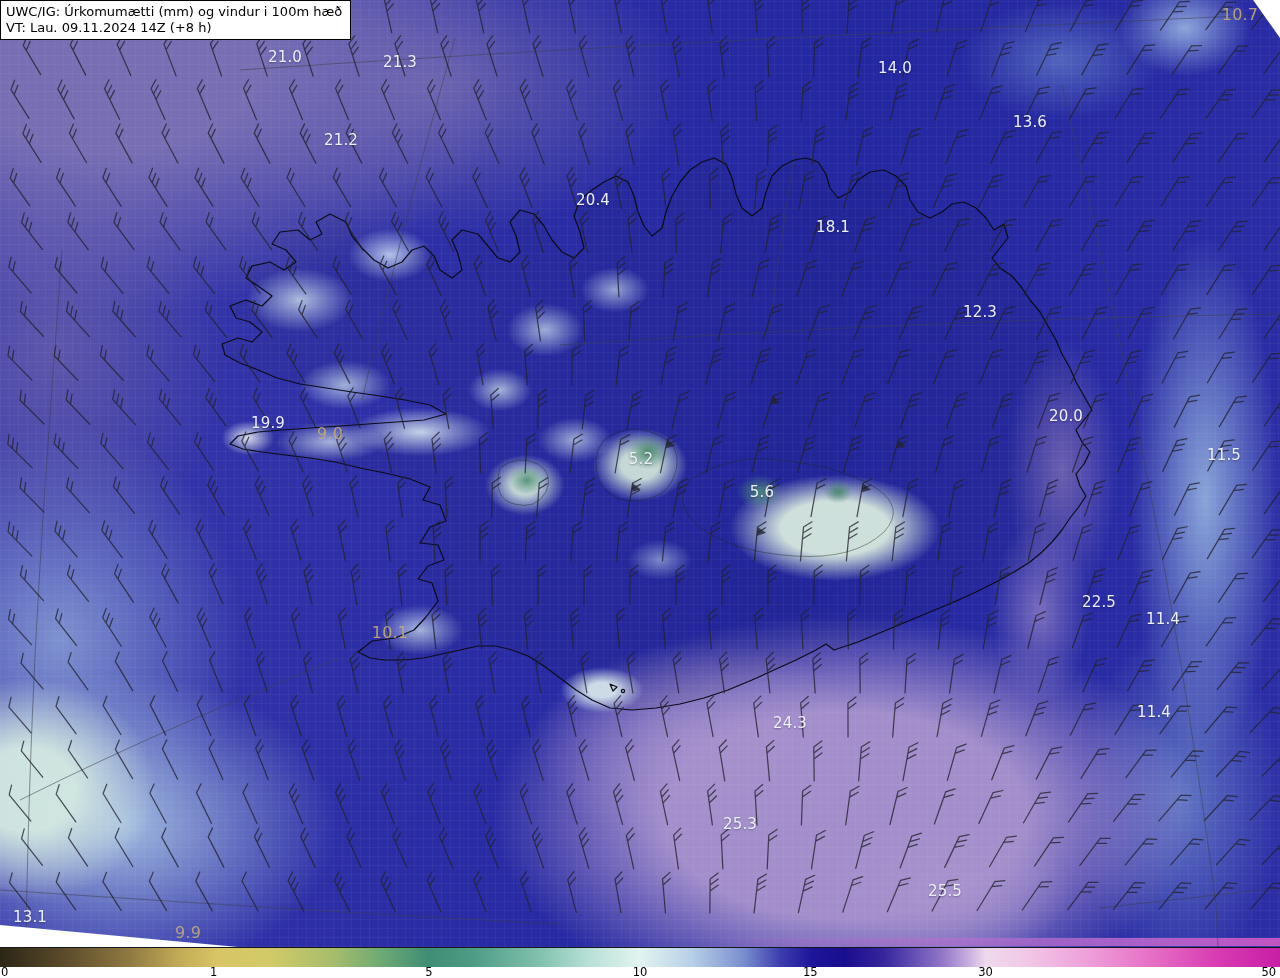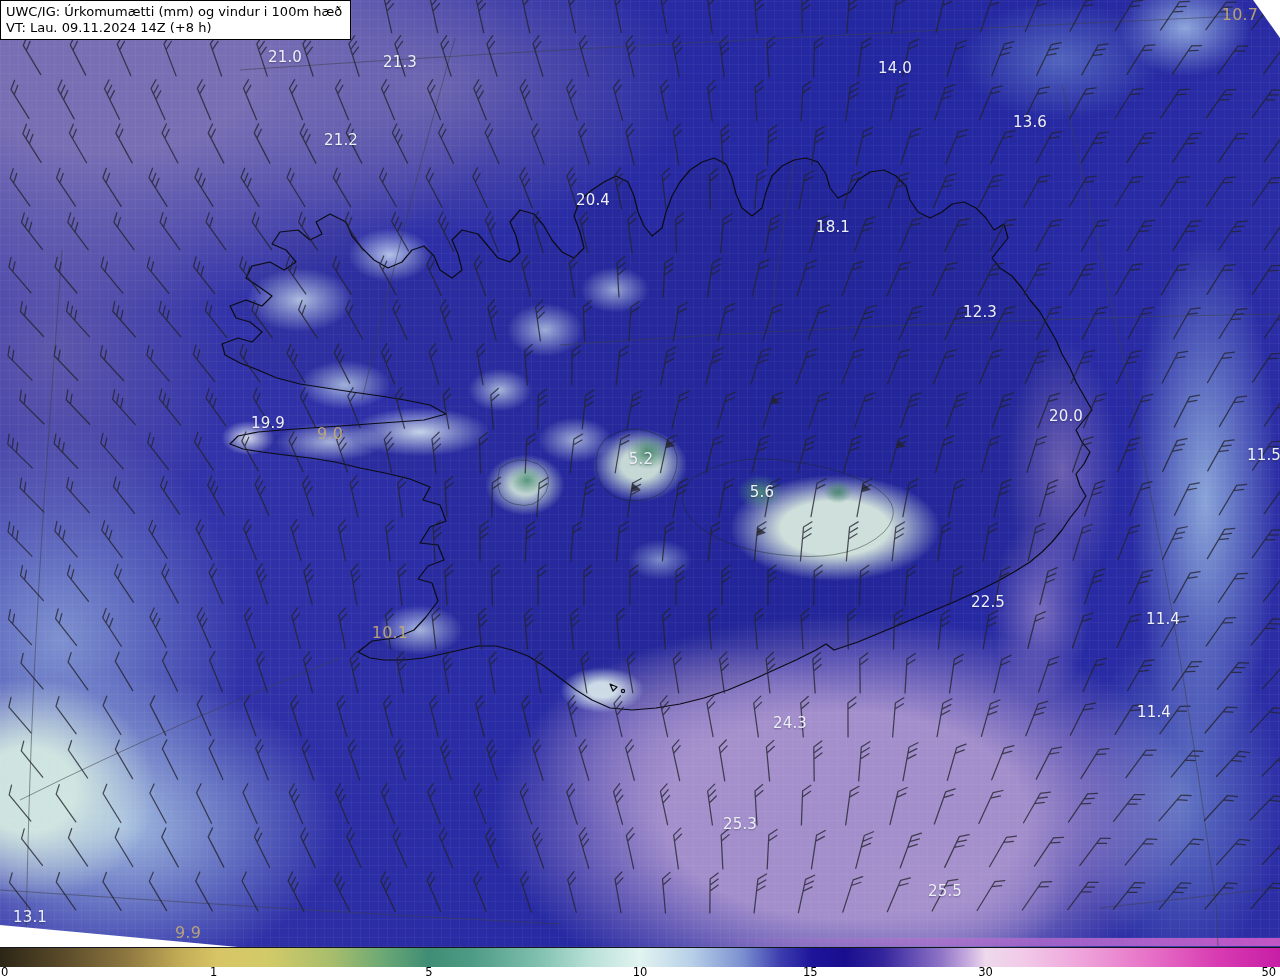--- a/index.html
+++ b/index.html
@@ -763,24 +763,24 @@
       <span class="map-label white" style="left: 285px; top: 57px;">21.0</span>
       <span class="map-label white" style="left: 400px; top: 62px;">21.3</span>
       <span class="map-label white" style="left: 895px; top: 68px; text-align: right;">14.0</span>
       <span class="map-label white" style="left: 1030px; top: 122px;">13.6</span>
       <span class="map-label white" style="left: 341px; top: 140px;">21.2</span>
       <span class="map-label white" style="left: 593px; top: 200px;">20.4</span>
       <span class="map-label white" style="left: 833px; top: 227px;">18.1</span>
       <span class="map-label white" style="left: 980px; top: 312px;">12.3</span>
       <span class="map-label white" style="left: 268px; top: 423px;">19.9</span>
       <span class="map-label white" style="left: 1066px; top: 416px;">20.0</span>
-      <span class="map-label white" style="left: 1224px; top: 455px; margin-left: 40px;">11.5</span>
+      <span class="map-label white" style="left: 1224px; top: 455px;">11.5</span>
       <span class="map-label white" style="left: 641px; top: 459px;">5.2</span>
       <span class="map-label white" style="left: 762px; top: 492px;">5.6</span>
-      <span class="map-label white" style="left: 988px; top: 602px;">22.5</span>
+      <span class="map-label white" style="left: 1099px; top: 602px;">22.5</span>
       <span class="map-label white" style="left: 1163px; top: 619px;">11.4</span>
       <span class="map-label white" style="left: 1154px; top: 712px;">11.4</span>
       <span class="map-label white" style="left: 790px; top: 723px;">24.3</span>
       <span class="map-label white" style="left: 740px; top: 824px;">25.3</span>
       <span class="map-label white" style="left: 945px; top: 891px;">25.5</span>
       <span class="map-label white" style="left: 30px; top: 917px;">13.1</span>
       <span class="map-label tan" style="left: 1240px; top: 14px;">10.7</span>
       <span class="map-label tan" style="left: 330px; top: 433px;">9.0</span>
       <span class="map-label tan" style="left: 390px; top: 632px;">10.1</span>
       <span class="map-label tan" style="left: 188px; top: 932px;">9.9</span>

